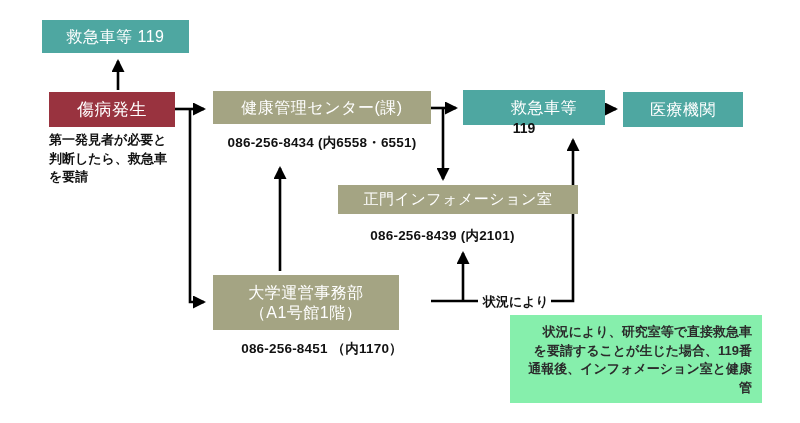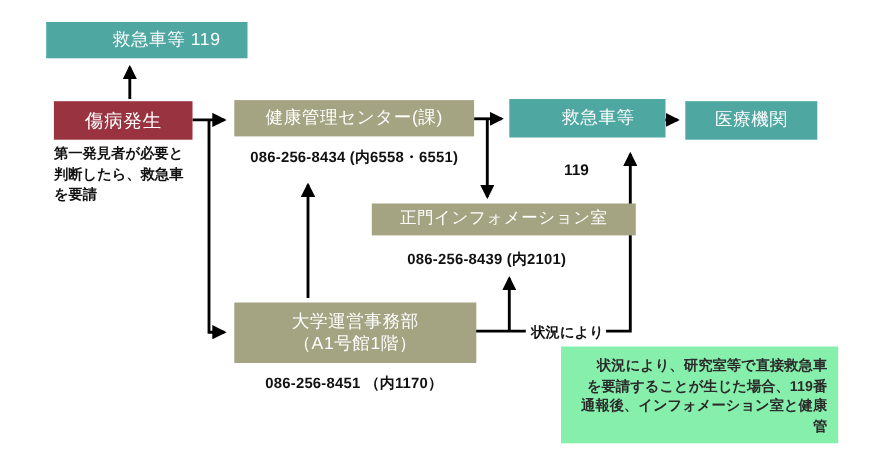--- a/index.html
+++ b/index.html
@@ -11,35 +11,35 @@
   .connectors { position:absolute; left:0; top:0; width:800px; height:423px; }
   .node {
     position:absolute; display:flex; flex-direction:column;
     align-items:center; justify-content:center;
     color:#ffffff; text-align:center; line-height:1.25;
     letter-spacing:0.5px;
   }
   .teal  { background:#4ea7a1; }
   .red   { background:#99333f; }
   .olive { background:#a4a483; }
-  .node-ambulance119 { left:42px;  top:20px;  width:147px; height:33px; font-size:16px;padding-left:36px; }
+  .node-ambulance119 { left:42px;  top:20px;  width:147px; height:33px; font-size:16px; }
   .node-injury       { left:49px;  top:92px;  width:126px; height:35px; font-size:17px; }
   .node-health       { left:213px; top:91px;  width:218px; height:33px; font-size:16px; }
   .node-ambulance    { left:463px; top:90px;  width:122px; height:35px; font-size:16px;padding-left:20px; }
   .node-medical      { left:623px; top:92px;  width:120px; height:35px; font-size:16px; }
   .node-gateinfo     { left:338px; top:185px; width:240px; height:29px; font-size:15px; }
-  .node-admin        { left:213px; top:275px; width:220px; height:55px; font-size:16px; }
+  .node-admin        { left:213px; top:275px; width:186px; height:55px; font-size:16px; }
   .caption {
     position:absolute; color:#111111; font-weight:bold; font-size:13px;
   }
   .phone { text-align:center; font-size:13.5px; letter-spacing:0.2px; }
   .ph1 { left:198px; top:134px; width:248px; }
   .ph2 { left:330px; top:227px; width:225px; }
   .ph3 { left:198px; top:340px; width:248px; }
-  .p119 { left:463px; top:146px; width:122px; text-align:center; font-size:14px; }
+  .p119 { left:463px; top:120px; width:122px; text-align:center; font-size:14px; }
   .first-finder { left:49px; top:131px; width:150px; line-height:18.5px; font-size:13px; }
   .situation { left:483px; top:293px; font-size:13px; }
   .notebox {
     position:absolute; left:510px; top:315px; width:252px; height:88px;
     background:#86efac; box-sizing:border-box; padding:8px 10px;
     color:#2b2b2b; font-size:13px; line-height:18.5px; font-weight:bold;text-align:right;
   }
   .line-block span { display:block; }
 </style>
 </head>

